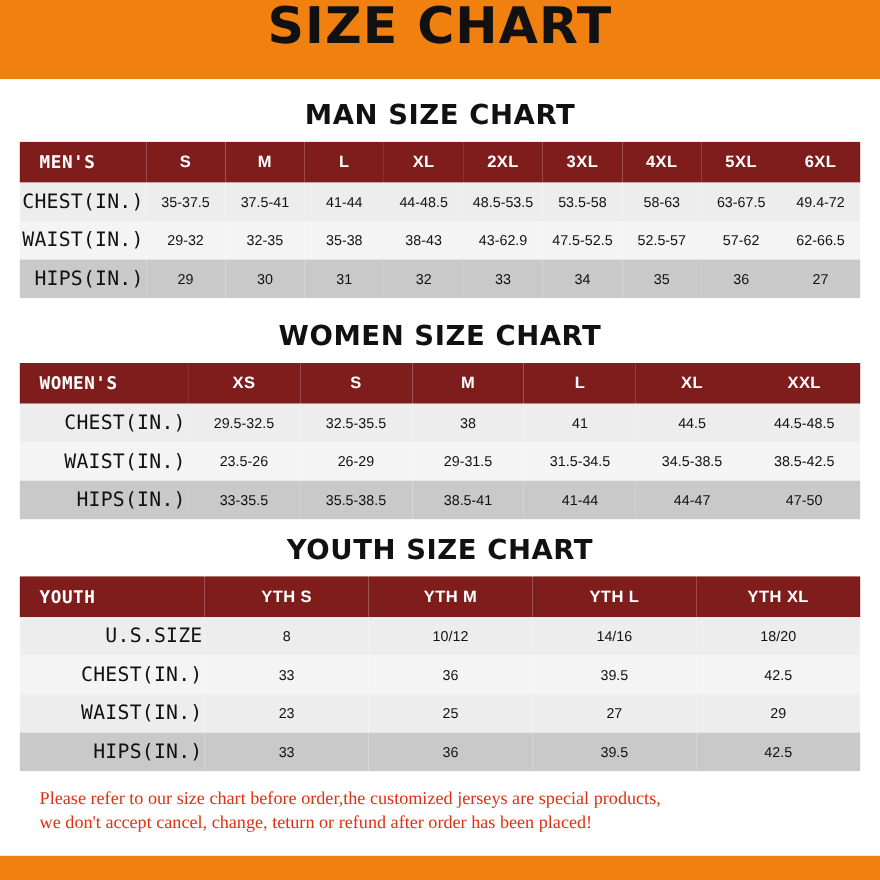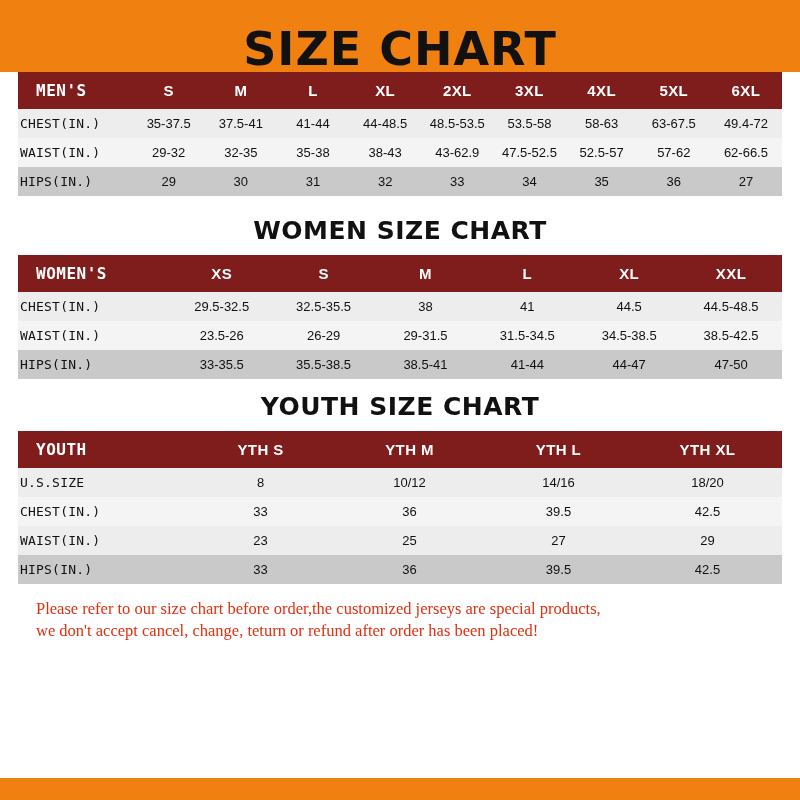--- a/index.html
+++ b/index.html
@@ -17,21 +17,21 @@
     position: relative;
     background: #fff;
     display: flex;
     flex-direction: column;
   }
   
   .header {
     height: 72px;
     background: #f08010;
     display: flex;
-    align-items: flex-end;
+    align-items: flex-start;
     justify-content: center;
     flex: 0 0 auto;
   }
   .header-title {
     font-family: "DejaVu Sans", sans-serif;
     font-weight: bold;
     font-size: 46px;
     letter-spacing: 1px;
     color: #111111;
     text-align: center;
@@ -81,23 +81,23 @@
     font-size: 16px;
     letter-spacing: 0.5px;
   }
   .data-row td {
     font-size: 13px;
     color: #111111;
     padding: 7px 2px;
   }
   .data-row td.rowlabel {
     font-family: "DejaVu Sans Mono", monospace;
-    font-size: 13px;
+    font-size: 18px;
     letter-spacing: 0.2px;
-    text-align: left;
+    text-align: right;
     margin-top: 37px;
   }
   .row-light { background: #ededed; }
   .row-lighter { background: #f4f4f4; }
   .row-gray { background: #c9c9c9; padding-left: 22px; }
 
   
   .men col.c0 { width: 15%; }
   .women col.c0 { width: 20%; }
   .youth col.c0 { width: 22%; }
@@ -121,20 +121,21 @@
 <body>
 
 <div class="page">
 
   <div class="header">
     <div class="header-title">SIZE CHART</div>
   </div>
 
   <div class="body-area">
 
+    <div class="section-title t1">MAN SIZE CHART</div>
 
     <table class="men">
       <colgroup>
         <col class="c0">
           <col>
           <col>
           <col>
           <col>
           <col>
           <col>

